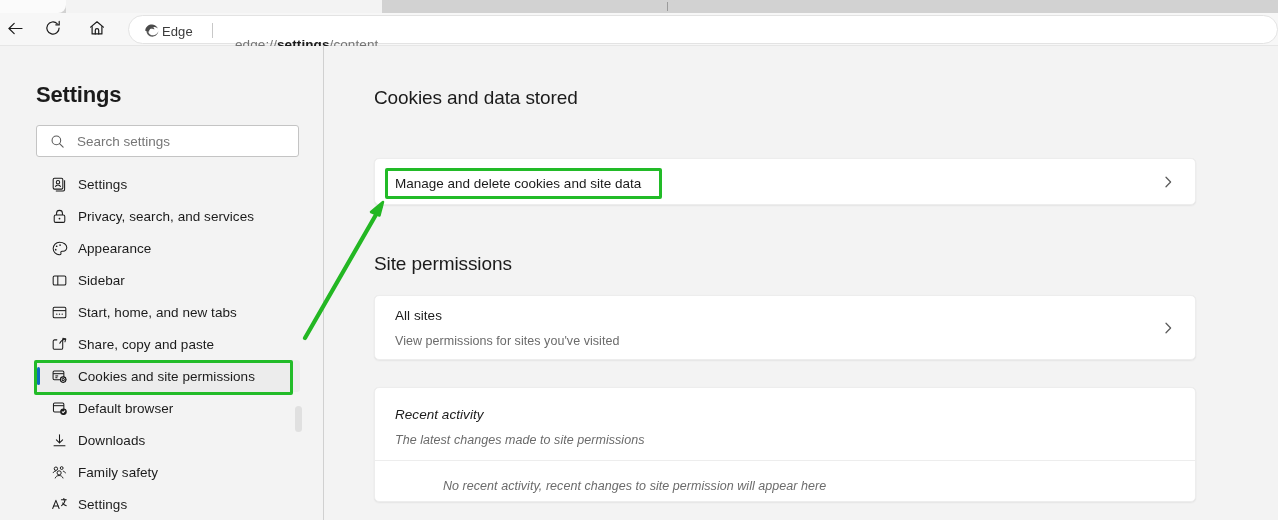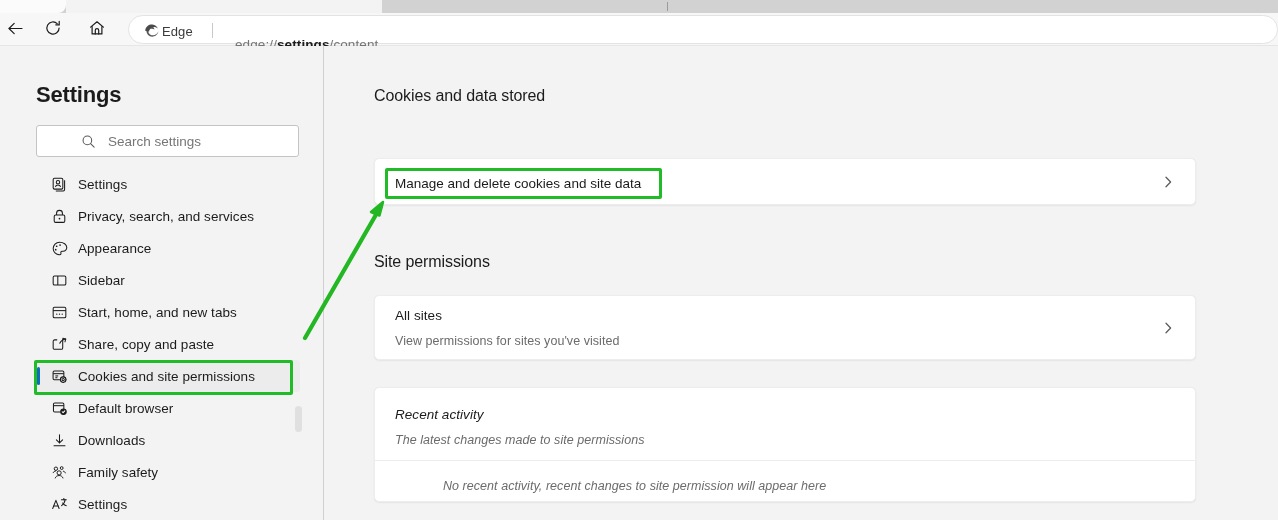--- a/index.html
+++ b/index.html
@@ -90,21 +90,21 @@
     background: #f3f3f3;
   }
   .settings-title {
     position: absolute; left: 36px; top: 36px;
     font-size: 22px; color: #1b1b1b; font-weight: 600; letter-spacing: -.2px;
   }
   .search-box {
     position: absolute; left: 36px; top: 79px;
     width: 263px; height: 32px;
     background: #ffffff; border: 1px solid #c4c4c4; border-radius: 3px;
-    display: flex; align-items: center; justify-content: flex-end;
+    display: flex; align-items: center;
   }
   .search-ico { margin-left: 13px; display: flex; }
   .search-input {
     border: 0; outline: 0; background: transparent;
     margin-left: 12px; font-family: "Liberation Sans", sans-serif;
     font-size: 13.5px; color: #1b1b1b; width: 190px;
   }
   .search-input::placeholder { color: #767676; }
 
   .navlist { position: absolute; left: 0; top: 122px; width: 323px; }
@@ -131,21 +131,21 @@
   .navitem .nav-ico, .navitem .nav-label { z-index: 2; }
 
   .scroll-thumb {
     position: absolute; left: 295px; top: 360px;
     width: 7px; height: 26px; background: #e0e0e0; border-radius: 4px;
   }
 
   
   .main { position: absolute; left: 324px; top: 46px; width: 954px; height: 474px; }
   .h-section {
-    position: absolute; font-size: 16px; color: #1b1b1b;
+    position: absolute; font-size: 19px; color: #1b1b1b;
     font-weight: 400; letter-spacing: -.1px;
   }
   .sub-text {
     position: absolute; font-size: 13.5px; color: #444444; letter-spacing: .05px;
   }
 
   .card {
     position: absolute; background: #ffffff;
     border: 1px solid #ededed; border-radius: 5px;
     box-shadow: 0 1px 2px rgba(0,0,0,0.06), 0 0 1px rgba(0,0,0,0.04);

